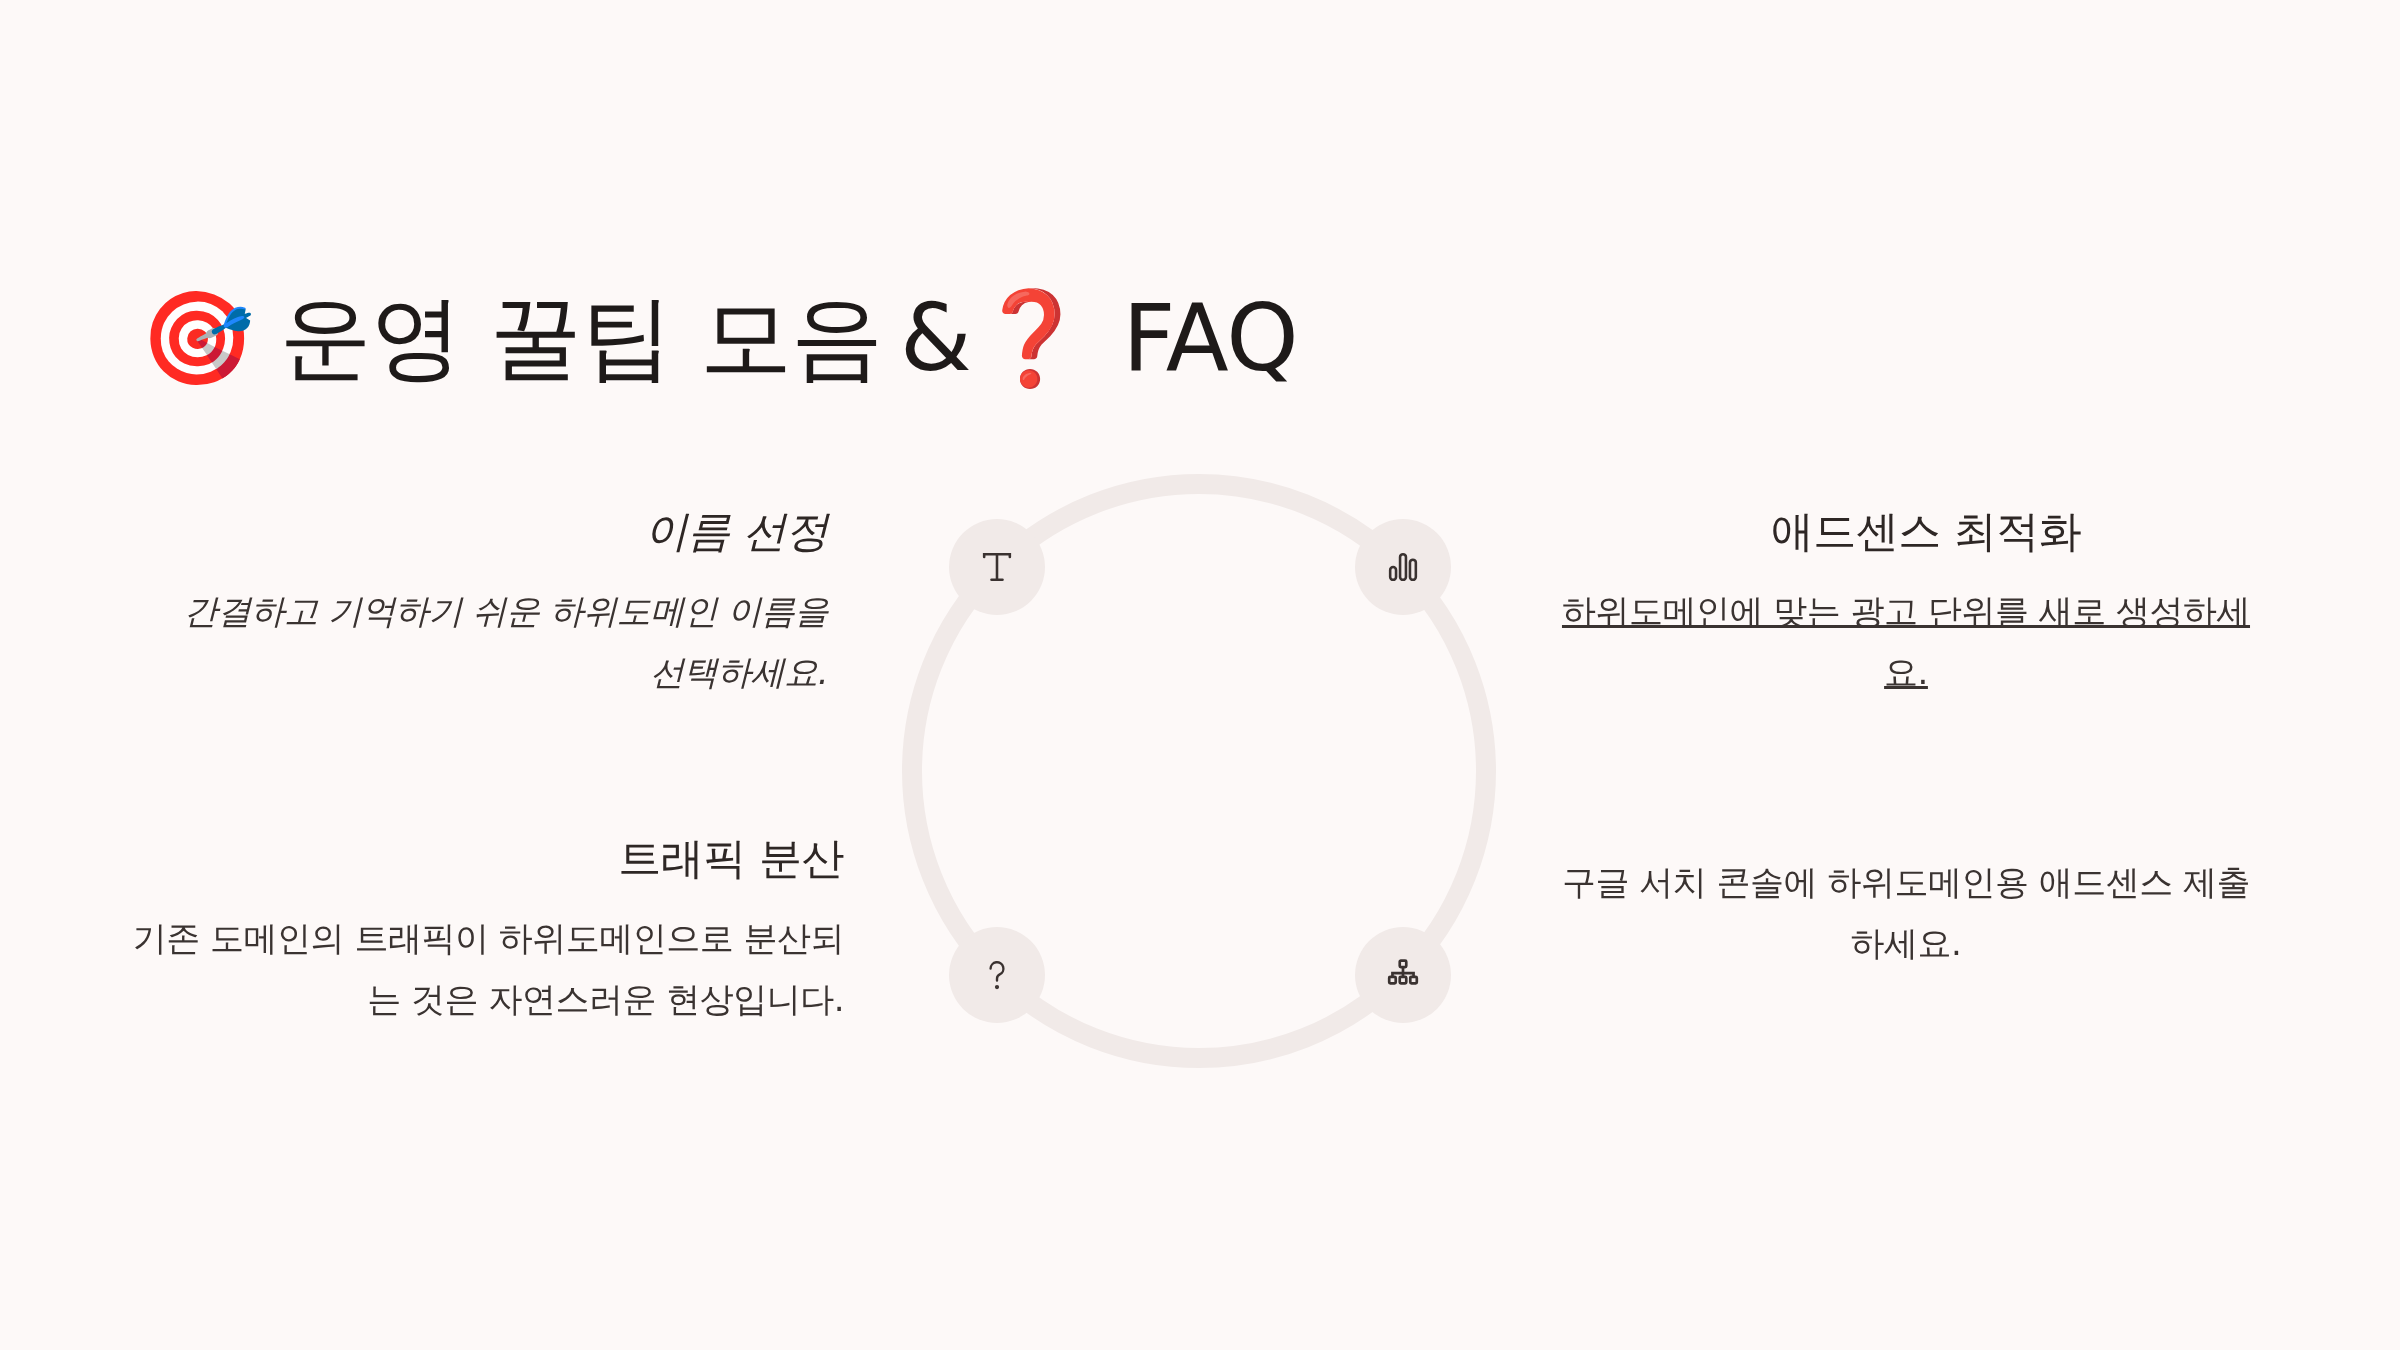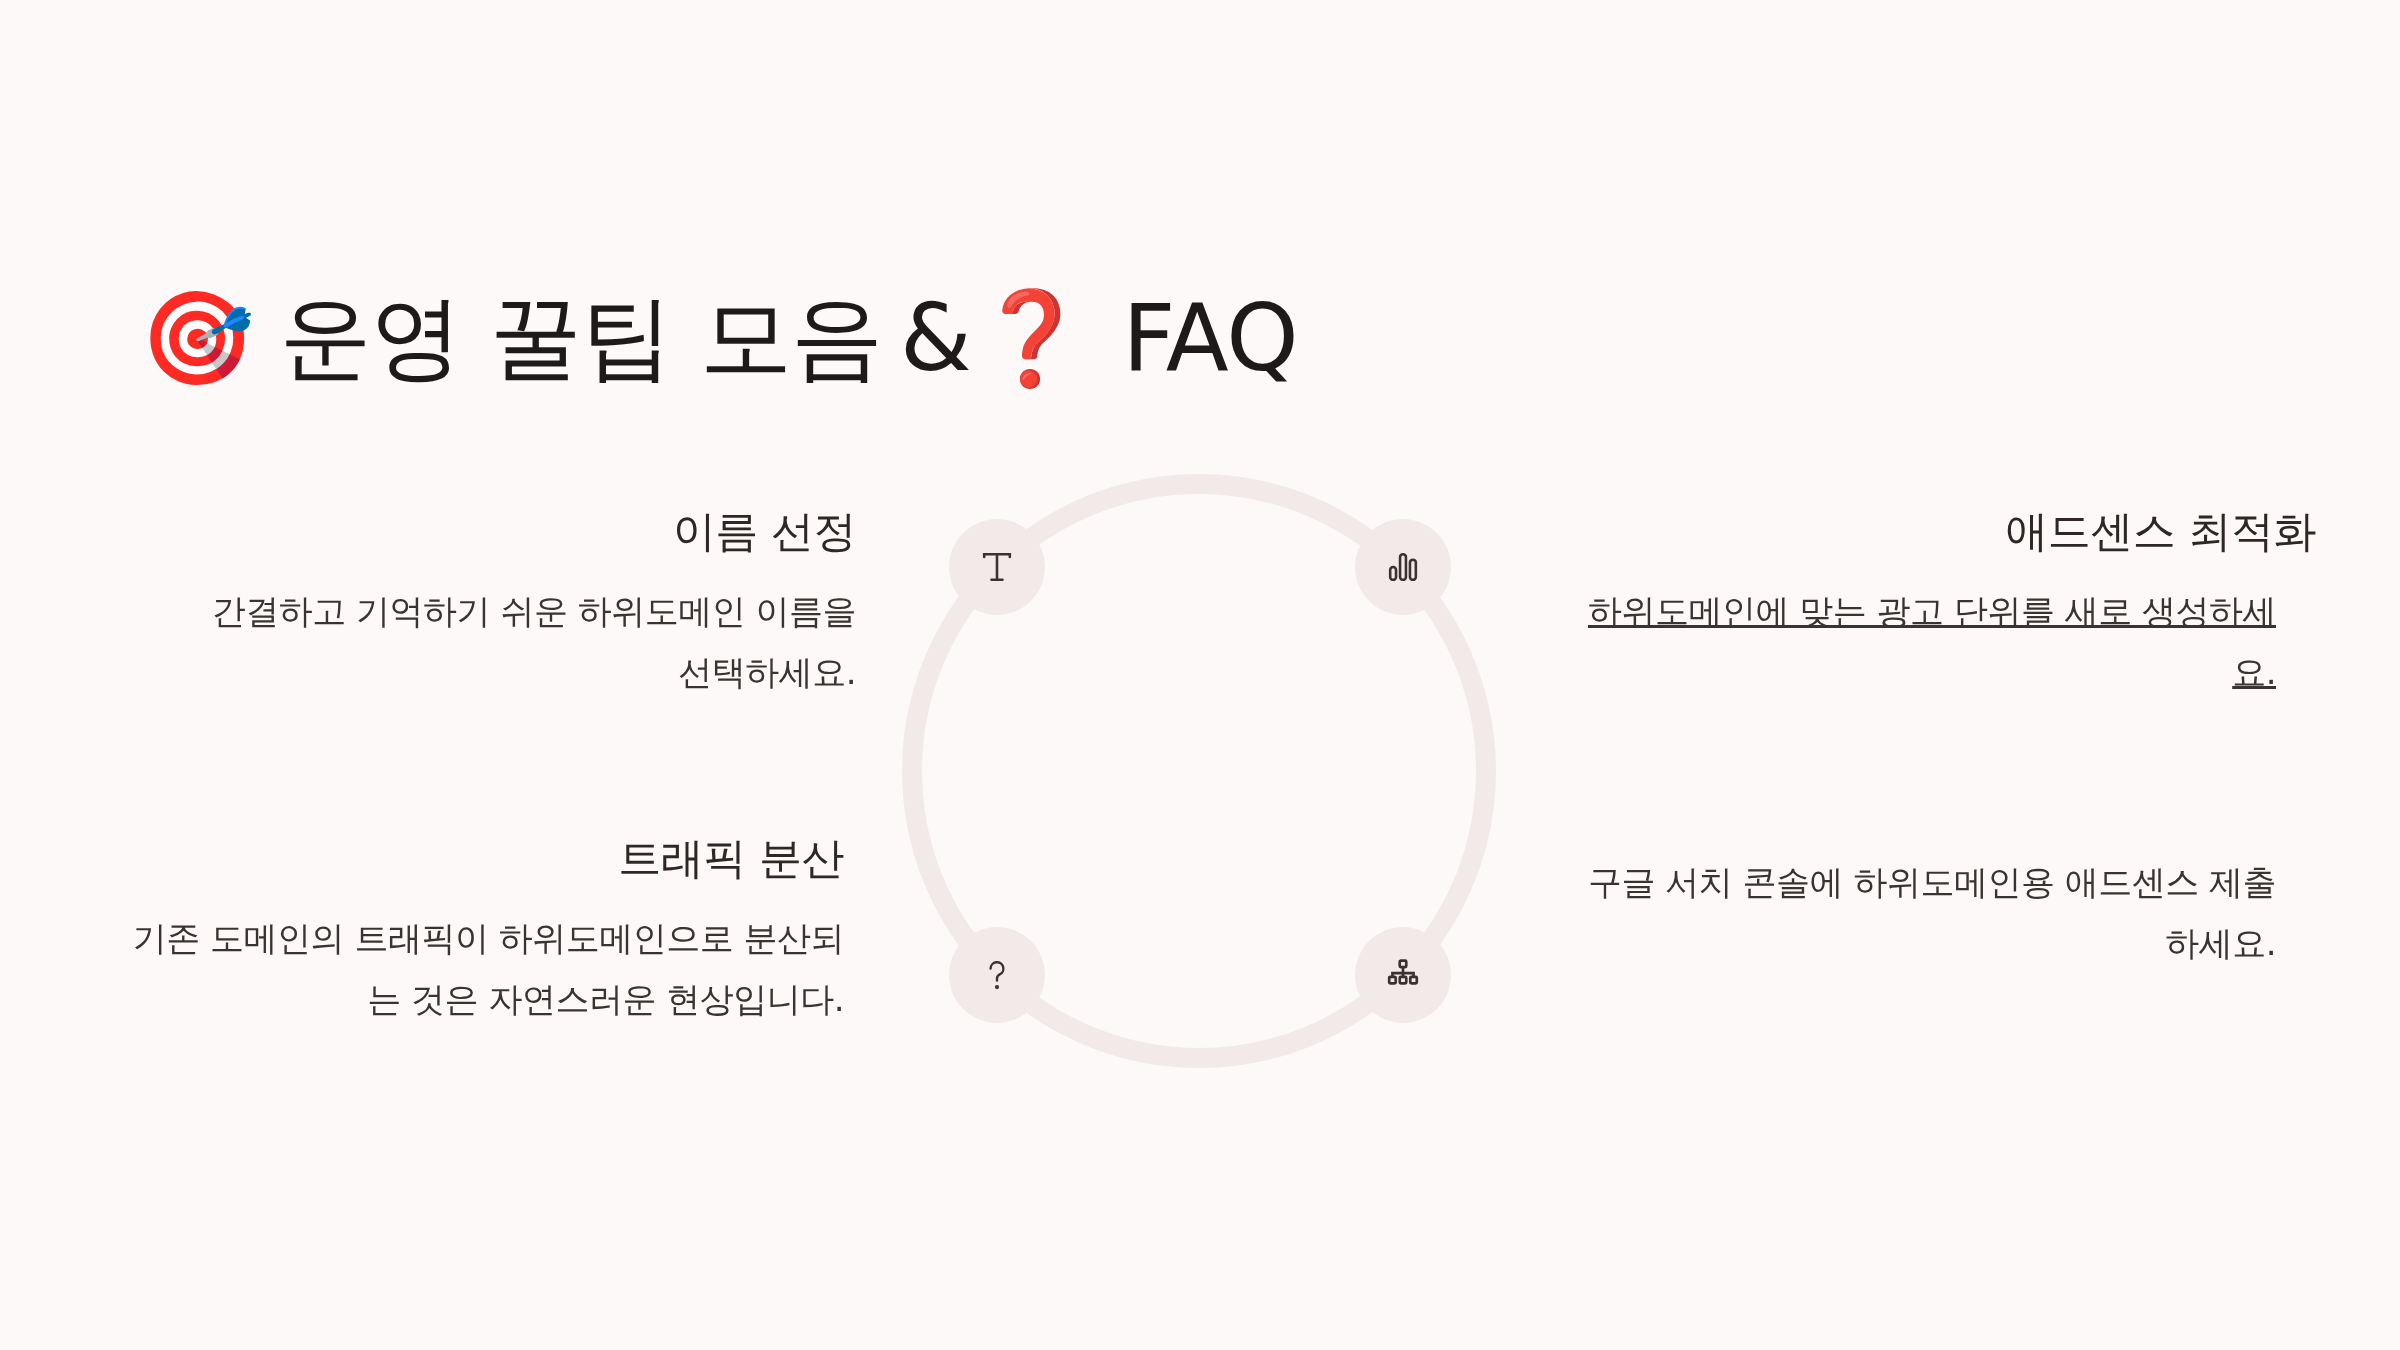--- a/index.html
+++ b/index.html
@@ -24,21 +24,21 @@
     width: 594px; height: 594px; border-radius: 50%;
     border: 20px solid #f1eae8; box-sizing: border-box;
   }
   .node {
     position: absolute; width: 96px; height: 96px; border-radius: 50%;
     background: #f1eae8; display: flex; align-items: center; justify-content: center;
   }
   .node svg { display: block; }
   .item { position: absolute; width: 740px; }
   .item.left { text-align: right; }
-  .item.right { text-align: right; margin-left: 20px; }
+  .item.right { text-align: center; }
   .item h2 {
     margin: 0; font-size: 43px; font-weight: 400; line-height: 56px;
     color: #2e2725; letter-spacing: -0.5px;
   }
   .item p {
     margin: 22px 0 0 0; font-size: 34px; line-height: 61px;
     color: #3a3331; letter-spacing: -0.5px;
   }
 </style>
 </head>
@@ -77,21 +77,21 @@
 <div class="node" style="left:1355px; top:927px;">
   <svg width="46" height="46" viewBox="0 0 24 24" fill="none" stroke="#3a3230" stroke-width="1.4">
     <rect x="10.3" y="4.5" width="3.4" height="3.4" rx=".6"></rect>
       <path d="M12 7.9v3M6.5 13v-2h11v2M12 10.9V13"></path>
     <rect x="4.8" y="13" width="3.4" height="3.4" rx=".6"></rect>
       <rect x="10.3" y="13" width="3.4" height="3.4" rx=".6"></rect>
       <rect x="15.8" y="13" width="3.4" height="3.4" rx=".6"></rect>
   </svg>
 </div>
 
-<div class="item left" style="left:116px; top:503px;">
+<div class="item left" style="left:88px; top:503px;font-style:italic;">
   <h2>이름 선정</h2>
   <p style="padding-left:60px;">간결하고 기억하기 쉬운 하위도메인 이름을 선택하세요.</p>
 </div>
 
 <div class="item right" style="left:1556px; top:503px;">
   <h2>애드센스 최적화</h2>
   <p style="width:700px;text-decoration:underline;">하위도메인에 맞는 광고 단위를 새로 생성하세요.</p>
 </div>
 
 <div class="item left" style="left:104px; top:830px;">

